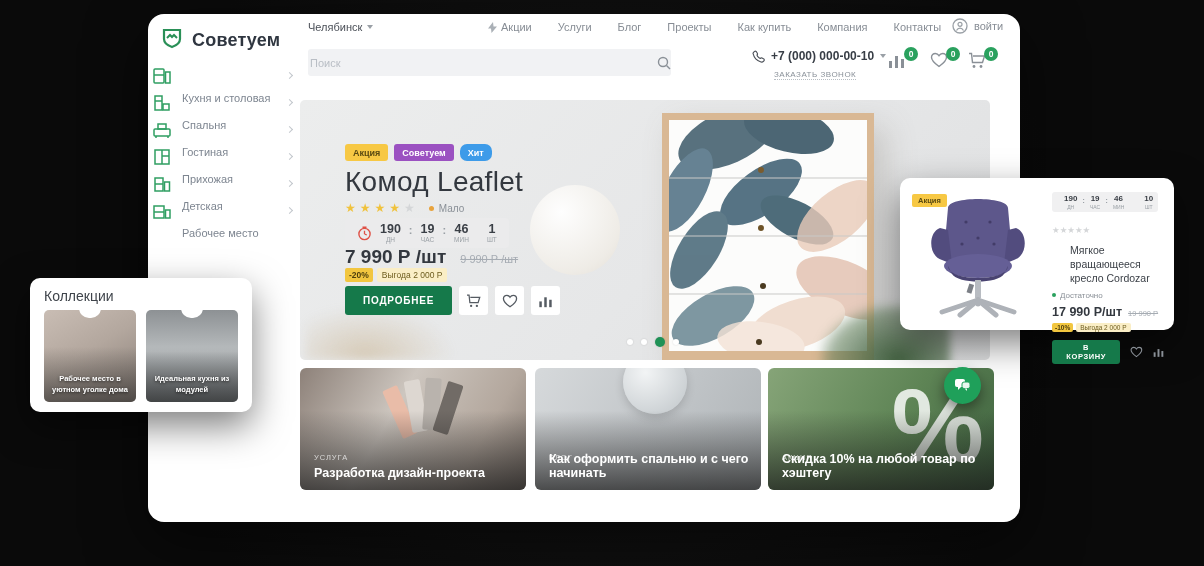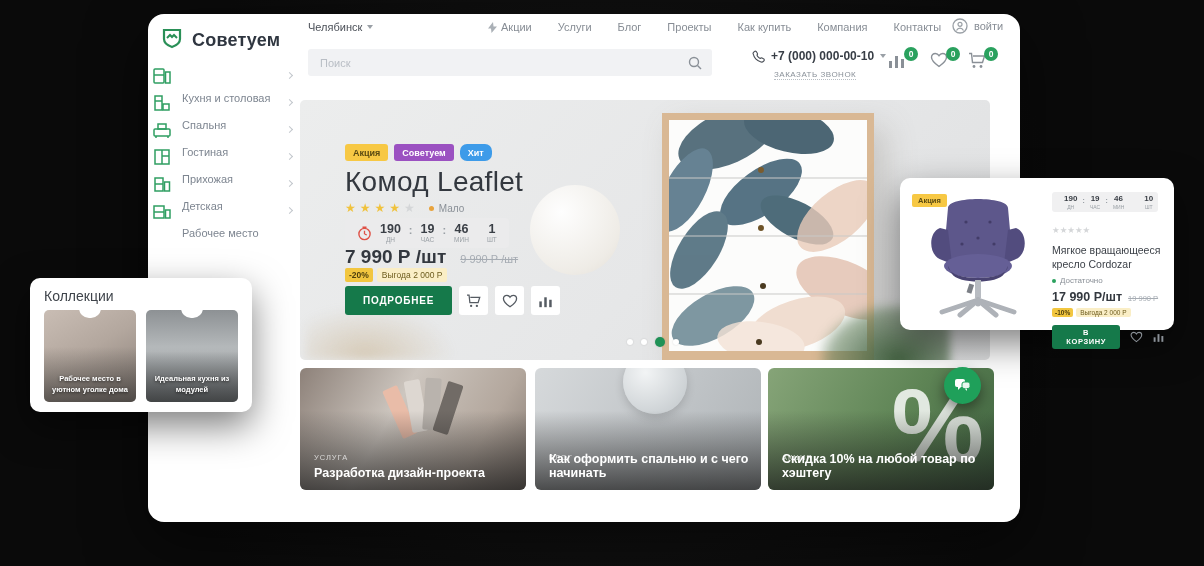--- a/index.html
+++ b/index.html
@@ -23,22 +23,22 @@
 
   
   .city{left:308px;top:21px;font-size:11px;color:#4a4f57;display:flex;align-items:center;gap:5px;cursor:pointer;}
   .caret{width:0;height:0;border-left:3.5px solid transparent;border-right:3.5px solid transparent;border-top:4px solid #9aa0a6;}
   .topnav{left:488px;top:21px;display:flex;gap:26px;align-items:center;}
   .nav-item{font-size:11px;color:#878d95;cursor:pointer;display:flex;align-items:center;gap:4px;}
   .login{left:952px;top:18px;display:flex;align-items:center;gap:6px;cursor:pointer;}
   .login-label{font-size:11px;color:#878d95;}
 
   
-  .search{left:308px;top:49px;width:404px;height:27px;background:#f1f2f4;border-radius:3px;
-    display:flex;align-items:center;padding:0 10px;}
+  .search{left:308px;top:49px;width:363px;height:27px;background:#f1f2f4;border-radius:3px;
+    display:flex;align-items:center;padding:0 0;}
   .search input{flex:1;border:none;background:transparent;outline:none;font-size:11px;color:#555;}
   .search input::placeholder{color:#b9bec5;}
   .phone-wrap{left:752px;top:49px;}
   .phone-row{display:flex;align-items:center;gap:6px;}
   .phone-num{font-size:12px;font-weight:bold;color:#383e46;}
   .callback{margin:3px 0 0 22px;font-size:8px;letter-spacing:.5px;color:#8a9199;text-transform:uppercase;
     border-bottom:1px dotted #b7bdc3;display:inline-block;cursor:pointer;}
   .counter{top:52px;width:22px;height:22px;cursor:pointer;}
   .badge-count{position:absolute;top:-5px;right:-8px;min-width:14px;height:14px;border-radius:8px;
     background:#2aa15e;color:#fff;font-size:8.5px;font-weight:bold;display:flex;align-items:center;justify-content:center;padding:0 3px;}
@@ -92,21 +92,21 @@
     box-shadow:0 14px 36px rgba(0,0,0,.5);}
   .pc-badge{left:12px;top:16px;background:#f7c844;color:#5a4a12;font-size:7.5px;font-weight:bold;border-radius:2px;padding:2px 6px;}
   .pc-chair{left:18px;top:16px;width:120px;height:124px;}
   .pc-right{left:152px;top:14px;width:112px;}
   .pc-cd{display:flex;align-items:center;gap:5px;background:#f0f0f1;border-radius:3px;height:20px;padding:0 7px;width:106px;}
   .pc-cd .cd-val{font-size:8px;}
   .pc-cd .cd-lab{font-size:5px;}
   .pc-cd .cd-sep{font-size:8px;margin-top:-4px;}
   .pc-stars{margin-top:7px;}
   .pc-stars .star{font-size:8.5px;}
-  .pc-title{margin-top:6px;font-size:10.5px;color:#3a3f46;line-height:1.35;}
+  .pc-title{margin-top:6px;font-size:10.5px;color:#3a3f46;line-height:1.35;margin-left:18px;}
   .pc-avail{display:flex;align-items:center;gap:4px;font-size:8px;color:#8a9097;margin-top:5px;}
   .pc-price-row{display:flex;align-items:baseline;gap:6px;margin-top:5px;}
   .pc-price{font-size:12.5px;font-weight:800;color:#33383f;}
   .pc-old{font-size:7.5px;color:#a6acb3;text-decoration:line-through;}
   .pc-benefits{display:flex;gap:3px;margin-top:4px;}
   .pc-benefits .disc{font-size:6.5px;padding:1px 3px;}
   .pc-benefits .benefit{font-size:6.5px;padding:1px 4px;}
   .pc-actions{display:flex;align-items:center;gap:10px;margin-top:8px;}
   .pc-btn{height:24px;background:#15794a;color:#fff;border:none;border-radius:3px;padding:0 12px;
     font-size:7.5px;font-weight:bold;letter-spacing:.6px;text-transform:uppercase;cursor:pointer;}

